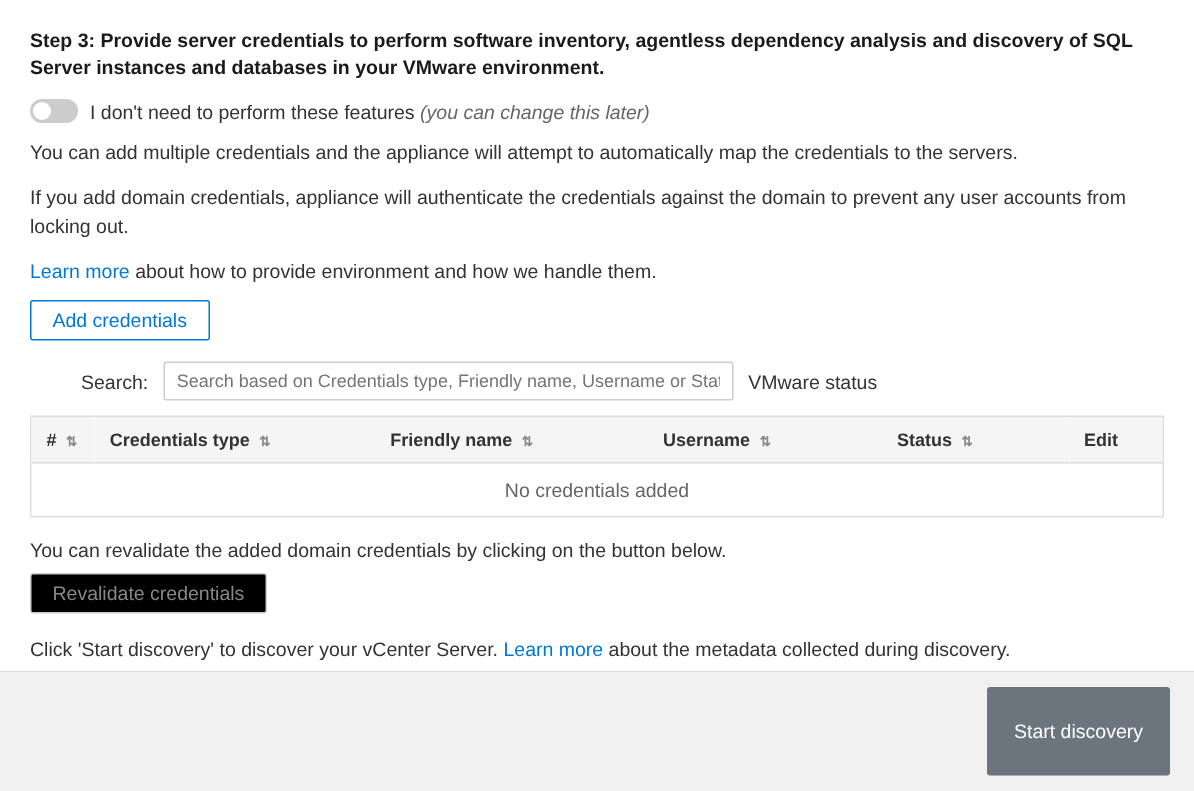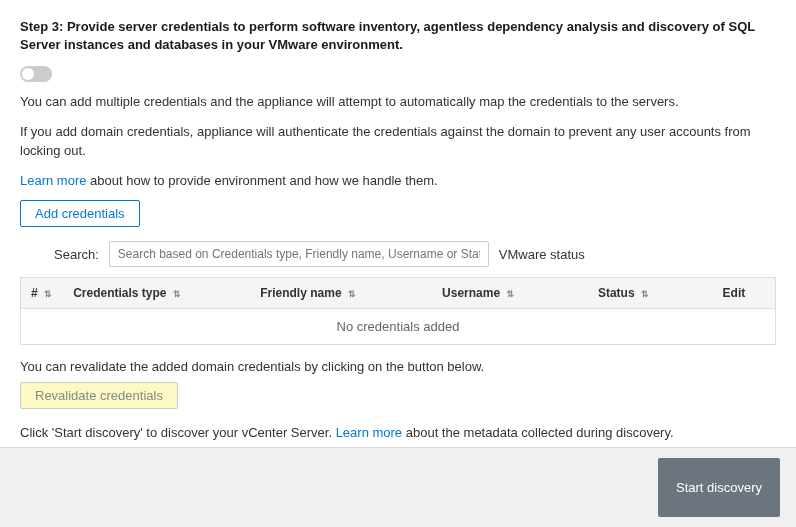--- a/index.html
+++ b/index.html
@@ -150,21 +150,21 @@
       color: #666;
       font-style: normal;
     }
     .revalidate-text {
       font-size: 13px;
       color: #333;
       margin-bottom: 8px;
     }
     .revalidate-btn {
       border: 1px solid #ccc;
-      background: #fef9c3;
+      background: #000000;
       color: #888;
       padding: 5px 14px;
       font-size: 13px;
       cursor: default;
       border-radius: 2px;
       margin-bottom: 14px;
     }
     .click-info {
       font-size: 13px;
       color: #333;
@@ -199,20 +199,24 @@
   </style>
 </head>
 <body>
 
 
 
 <p class="step-title">Step 3: Provide server credentials to perform software inventory, agentless dependency analysis and discovery of SQL Server instances and databases in your VMware environment.</p>
 
 <div class="toggle-row section-gap">
   <div class="toggle"></div>
+  <span class="toggle-label">
+    <span>I don't need to perform these features</span>
+    <em> <span>(you can change this later)</span></em>
+  </span>
 </div>
 
 <p class="info-text section-gap">You can add multiple credentials and the appliance will attempt to automatically map the credentials to the servers.</p>
 <p class="info-text section-gap">If you add domain credentials, appliance will authenticate the credentials against  the domain to prevent any user accounts from locking out.</p>
 
 <p class="info-text section-gap">
   <a class="learn-more" href="#">Learn more</a><span> about how to provide environment and how we handle them.</span>
 </p>
 
 <button class="add-credentials-btn">Add credentials</button>

